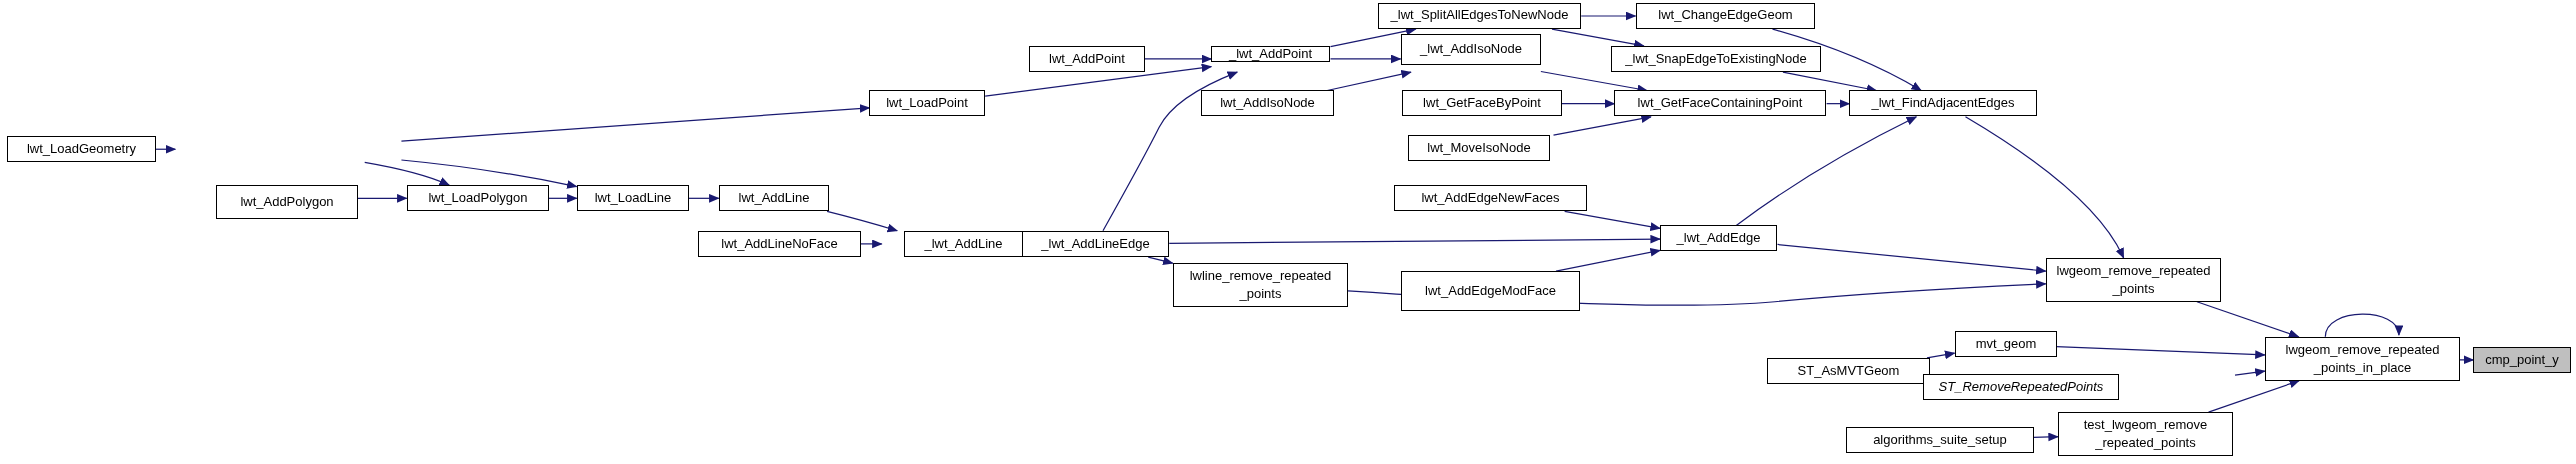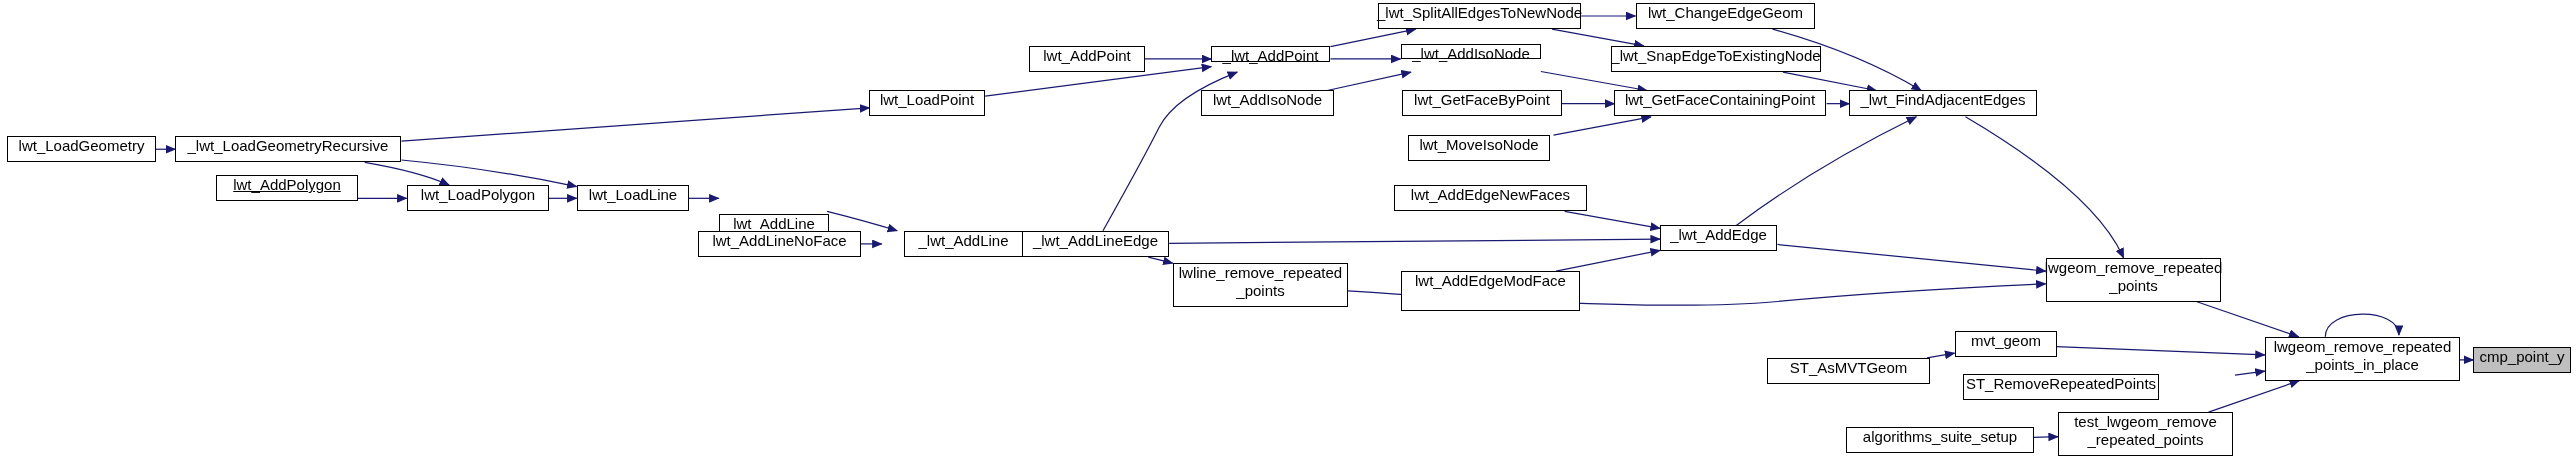--- a/index.html
+++ b/index.html
@@ -29,22 +29,22 @@
   }
   .node {
     position: absolute;
     box-sizing: border-box;
     background: var(--node-fill, #ffffff);
     border: 0.9px solid var(--node-border, #000000);
     color: var(--text, #000000);
     display: flex;
     flex-direction: column;
     align-items: center;
-    justify-content: flex-start;
-    font-size: 15px;
+    justify-content: center;
+    font-size: 13px;
     line-height: 18.4px;
     white-space: nowrap;
     cursor: pointer;
   }
   .node.highlight {
     background: var(--hl-fill, #bfbfbf);
     cursor: default;
   }
   .node .lbl {
     pointer-events: none;
@@ -98,33 +98,30 @@
       <path d="M 2550 427.61867704280155 L 2584 423.25291828793775" class="edge" marker-end="url(#arrow)"></path>
       <path d="M 2320 498.8127659574468 L 2348 497.97872340425533" class="edge" marker-end="url(#arrow)"></path>
       <path d="M 2519.8023255813955 470 L 2623.197674418605 434" class="edge" marker-end="url(#arrow)"></path>
       <path d="M 2653 384 C 2653 350, 2737 350, 2737 382" class="edge" marker-end="url(#arrow)"></path>
       <path d="M 2806 410.21311475409834 L 2822 410.38797814207646" class="edge" marker-end="url(#arrow)"></path>
     </svg>
 
 <div class="node" title="lwt_LoadGeometry" style="left: 7px; top: 136px; width: 149px; height: 26px;">
       <div class="lbl">lwt_LoadGeometry</div>
     </div>
-    <div class="node" title="_lwt_LoadGeometryRecursive" style="left: 175px; top: 136px; width: 226px; height: 26px;">
-      <div class="lbl">_lwt_LoadGeometryRecursive</div>
-    </div>
-    <div class="node" title="lwt_AddPolygon" style="left: 216px; top: 175px; width: 142px; height: 26px; text-decoration: underline;">
+    <div class="node" title="lwt_AddPolygon" style="left: 216px; top: 185px; width: 142px; height: 34px;">
       <div class="lbl">lwt_AddPolygon</div>
     </div>
     <div class="node" title="lwt_LoadPolygon" style="left: 407px; top: 185px; width: 142px; height: 26px;">
       <div class="lbl">lwt_LoadPolygon</div>
     </div>
     <div class="node" title="lwt_LoadLine" style="left: 577px; top: 185px; width: 112px; height: 26px;">
       <div class="lbl">lwt_LoadLine</div>
     </div>
-    <div class="node" title="lwt_AddLine" style="left: 719px; top: 185px; width: 110px; height: 26px; margin-top: 29px;">
+    <div class="node" title="lwt_AddLine" style="left: 719px; top: 185px; width: 110px; height: 26px;">
       <div class="lbl">lwt_AddLine</div>
     </div>
     <div class="node" title="lwt_AddLineNoFace" style="left: 698px; top: 231px; width: 163px; height: 26px;">
       <div class="lbl">lwt_AddLineNoFace</div>
     </div>
     <div class="node" title="_lwt_AddLine" style="left: 882px; top: 231px; width: 119px; height: 26px; margin-left: 22px;">
       <div class="lbl">_lwt_AddLine</div>
     </div>
     <div class="node" title="_lwt_AddLineEdge" style="left: 1022px; top: 231px; width: 147px; height: 26px;">
       <div class="lbl">_lwt_AddLineEdge</div>
@@ -138,21 +135,21 @@
     </div>
     <div class="node" title="lwt_AddPoint" style="left: 1029px; top: 46px; width: 116px; height: 26px;">
       <div class="lbl">lwt_AddPoint</div>
     </div>
     <div class="node" title="_lwt_AddPoint" style="left: 1211px; top: 46px; width: 119px; height: 16px;">
       <div class="lbl">_lwt_AddPoint</div>
     </div>
     <div class="node" title="lwt_AddIsoNode" style="left: 1201px; top: 90px; width: 133px; height: 26px;">
       <div class="lbl">lwt_AddIsoNode</div>
     </div>
-    <div class="node" title="_lwt_AddIsoNode" style="left: 1401px; top: 44px; width: 140px; height: 15px;">
+    <div class="node" title="_lwt_AddIsoNode" style="left: 1401px; top: 34px; width: 140px; height: 31px;">
       <div class="lbl">_lwt_AddIsoNode</div>
     </div>
     <div class="node" title="_lwt_SplitAllEdgesToNewNode" style="left: 1378px; top: 2.6px; width: 203px; height: 26px;">
       <div class="lbl">_lwt_SplitAllEdgesToNewNode</div>
     </div>
     <div class="node" title="lwt_ChangeEdgeGeom" style="left: 1636px; top: 2.6px; width: 179px; height: 26px;">
       <div class="lbl">lwt_ChangeEdgeGeom</div>
     </div>
     <div class="node" title="_lwt_SnapEdgeToExistingNode" style="left: 1611px; top: 46px; width: 210px; height: 26px;">
       <div class="lbl">_lwt_SnapEdgeToExistingNode</div>
@@ -181,21 +178,21 @@
     <div class="node" title="lwgeom_remove_repeated_points" style="left: 2046px; top: 258px; width: 175px; height: 44px;">
       <div class="lbl">lwgeom_remove_repeated</div>
       <div class="lbl">_points</div>
     </div>
     <div class="node" title="mvt_geom" style="left: 1955px; top: 331px; width: 102px; height: 26px;">
       <div class="lbl">mvt_geom</div>
     </div>
     <div class="node" title="ST_AsMVTGeom" style="left: 1767px; top: 358px; width: 163px; height: 26px;">
       <div class="lbl">ST_AsMVTGeom</div>
     </div>
-    <div class="node" title="ST_RemoveRepeatedPoints" style="left: 1963px; top: 374px; width: 196px; height: 26px;">
+    <div class="node" title="ST_RemoveRepeatedPoints" style="left: 1923px; top: 374px; width: 196px; height: 26px; font-style: italic;">
       <div class="lbl">ST_RemoveRepeatedPoints</div>
     </div>
     <div class="node" title="lwgeom_remove_repeated_points_in_place" style="left: 2265px; top: 337px; width: 195px; height: 44px;">
       <div class="lbl">lwgeom_remove_repeated</div>
       <div class="lbl">_points_in_place</div>
     </div>
     <div class="node highlight" title="cmp_point_y" style="left: 2473px; top: 347px; width: 98px; height: 26px;">
       <div class="lbl">cmp_point_y</div>
     </div>
     <div class="node" title="algorithms_suite_setup" style="left: 1846px; top: 427px; width: 188px; height: 26px;">

